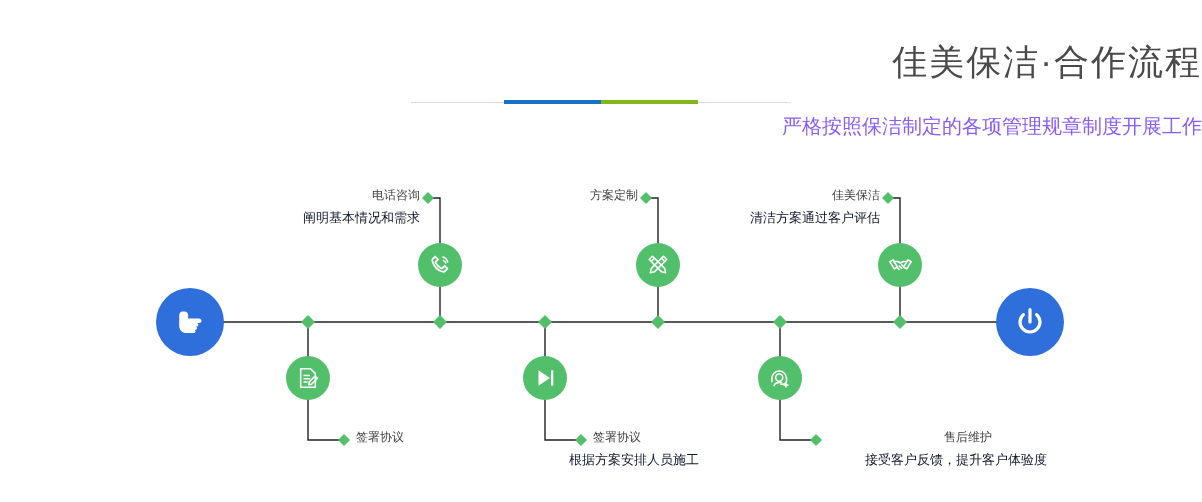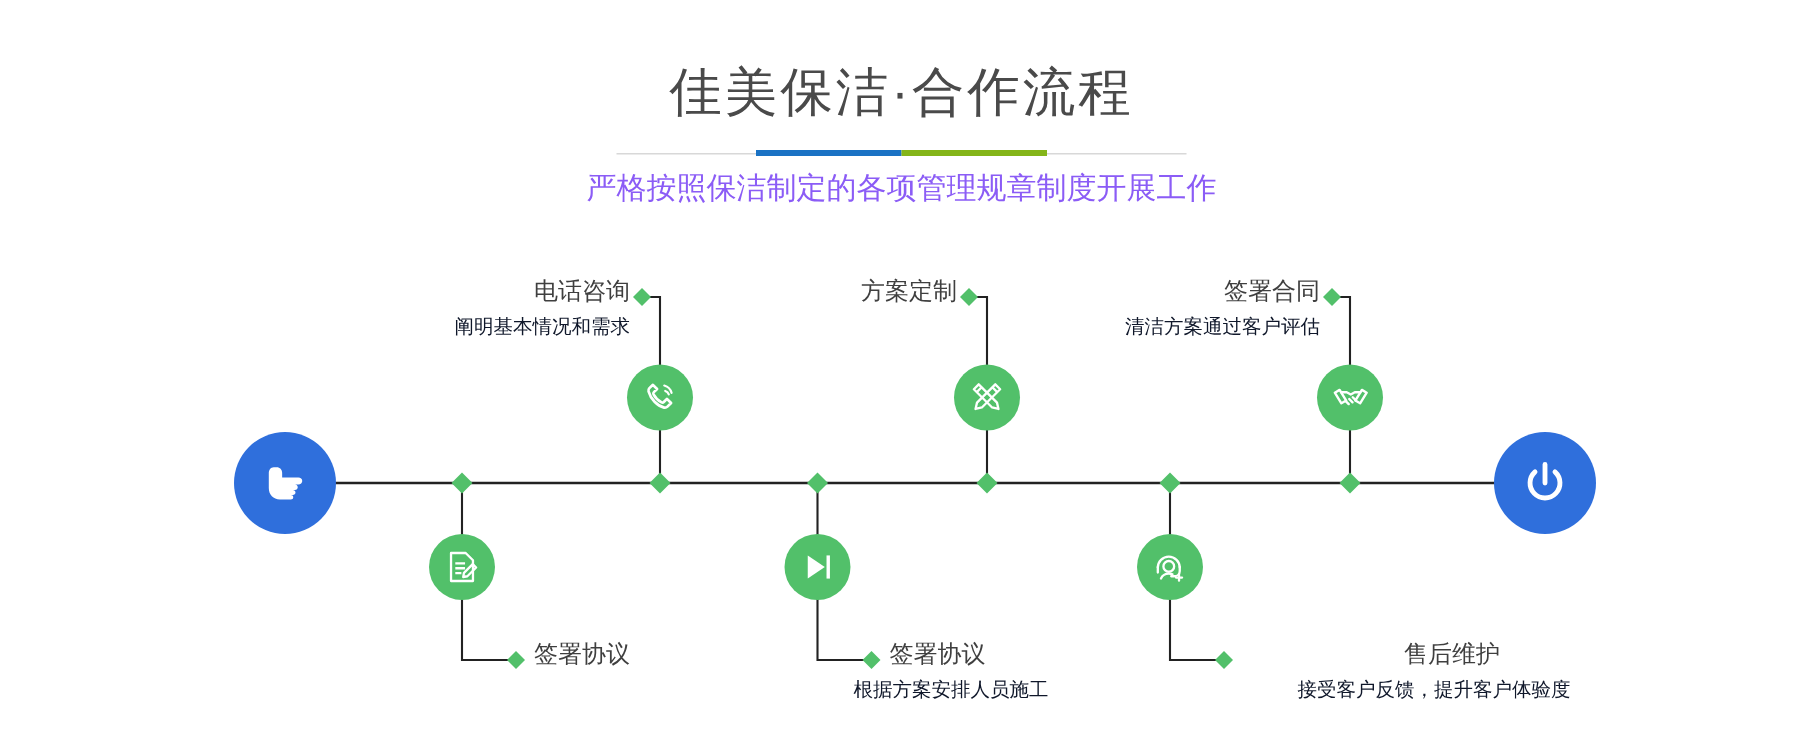--- a/index.html
+++ b/index.html
@@ -4,21 +4,21 @@
 <style>
   html,body{margin:0;padding:0;}
   body{
     width:1202px;height:502px;background:#ffffff;
     font-family:"Liberation Sans","DejaVu Sans",sans-serif;
     overflow:hidden;position:relative;
   }
   #stage{position:absolute;left:0;top:0;width:1202px;height:502px;}
 
   
-  .header{position:absolute;left:0;top:0;width:1202px;text-align:center;}
+  .header{position:absolute;left:0;top:0;width:1202px;text-align:right;}
   .title{
     font-size:35px;line-height:40px;color:#4a4a4a;letter-spacing:2px;
     margin-top:42px;font-weight:400;white-space:nowrap;
   }
   .rule{
     position:relative;width:380px;height:4px;margin:18px auto 0;
   }
   .rule .thin{
     position:absolute;top:1.5px;left:0;width:380px;height:1px;background:#d8d8d8;
   }
@@ -45,21 +45,21 @@
   
   .node-icon{
     position:absolute;width:44px;height:44px;border-radius:50%;
     background:#52c06a;display:flex;align-items:center;justify-content:center;
   }
   .node-icon svg{display:block;}
 
   
   .lbl{position:absolute;white-space:nowrap;}
   .lbl .l-title{
-    font-size:16px;line-height:20px;color:#3f3f3f;
+    font-size:12px;line-height:20px;color:#3f3f3f;
   }
   .lbl .l-desc{
     font-size:13px;line-height:18px;color:#0f172a;margin-top:4px;
   }
   .lbl.up{text-align:right;}
   .lbl.down{text-align:left;}
 </style>
 </head>
 <body>
 
@@ -183,21 +183,21 @@
   <div class="lbl up" style="left:180px;top:185px;width:240px;">
     <div class="l-title">电话咨询</div>
     <div class="l-desc">阐明基本情况和需求</div>
   </div>
 
   <div class="lbl up" style="left:398px;top:185px;width:240px;">
     <div class="l-title">方案定制</div>
   </div>
 
   <div class="lbl up" style="left:640px;top:185px;width:240px;">
-    <div class="l-title">签署合同</div>
+    <div class="l-title">佳美保洁</div>
     <div class="l-desc">清洁方案通过客户评估</div>
   </div>
 
   <div class="lbl down" style="left:356px;top:427px;width:260px;">
     <div class="l-title">签署协议</div>
   </div>
 
   <div class="lbl down" style="left:593px;top:427px;width:260px;">
     <div class="l-title">签署协议</div>
     <div class="l-desc" style="margin-left:-24px;">根据方案安排人员施工</div>

